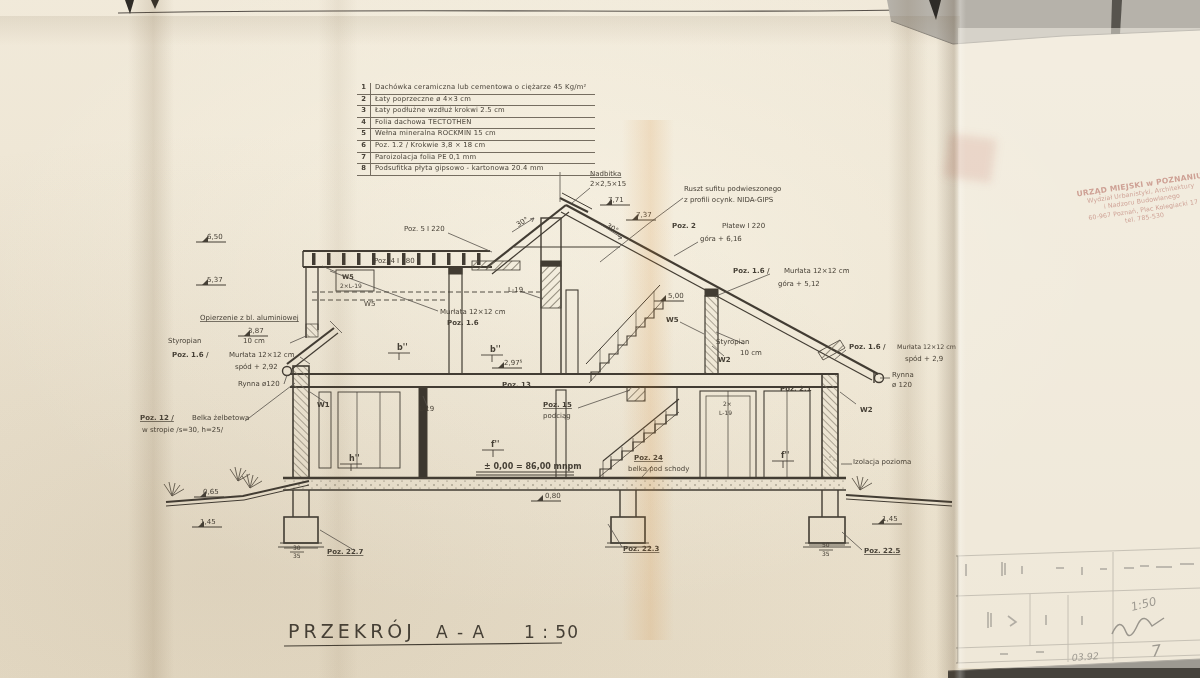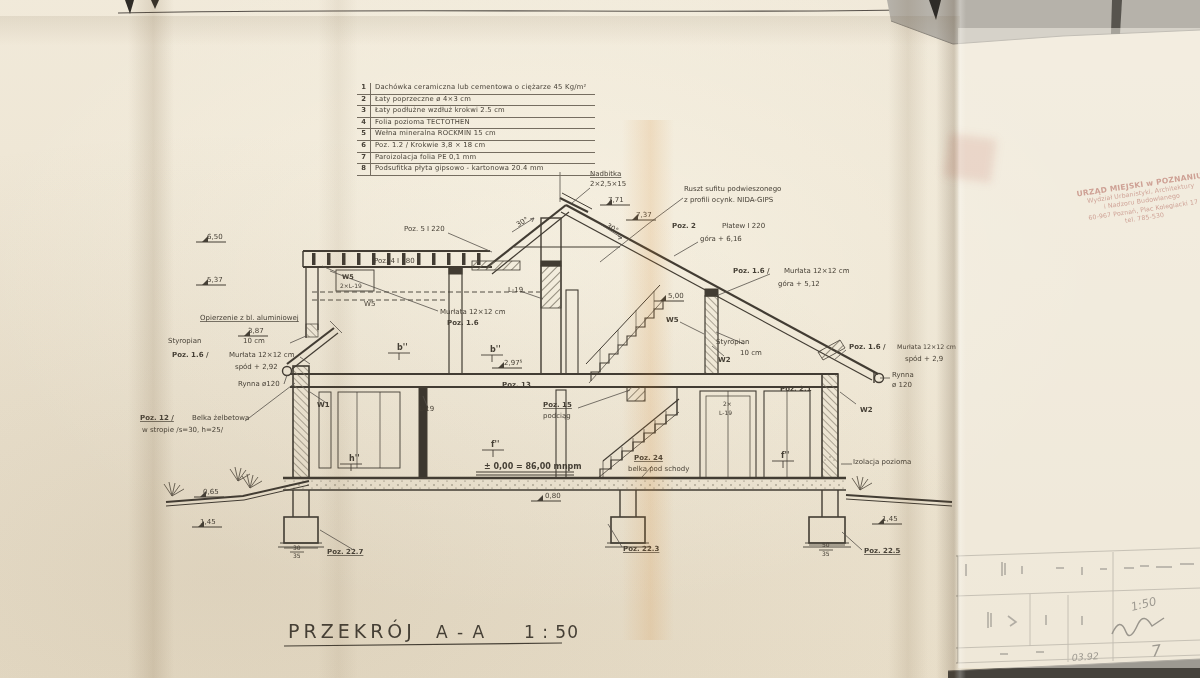--- a/index.html
+++ b/index.html
@@ -383,21 +383,21 @@
       <div class="lrow">
         <div class="lnum">2</div>
         <div class="ltxt">Łaty  poprzeczne  ø 4×3 cm</div>
       </div>
       <div class="lrow">
         <div class="lnum">3</div>
         <div class="ltxt">Łaty  podłużne  wzdłuż  krokwi  2.5 cm</div>
       </div>
       <div class="lrow">
         <div class="lnum">4</div>
-        <div class="ltxt">Folia  pozioma  TECTOTHEN</div>
+        <div class="ltxt">Folia  dachowa  TECTOTHEN</div>
       </div>
       <div class="lrow">
         <div class="lnum">5</div>
         <div class="ltxt">Wełna  mineralna  ROCKMIN   15 cm</div>
       </div>
       <div class="lrow">
         <div class="lnum">6</div>
         <div class="ltxt">Poz. 1.2 / Krokwie  3,8 × 18 cm</div>
       </div>
       <div class="lrow">

